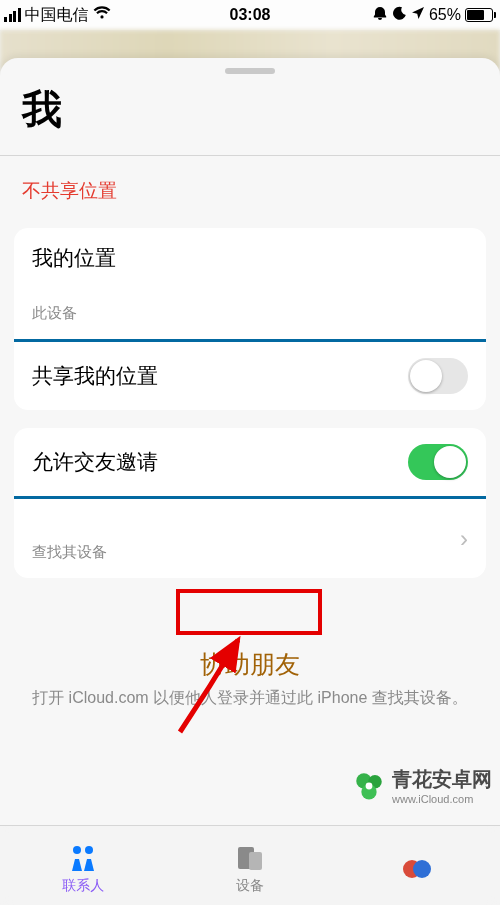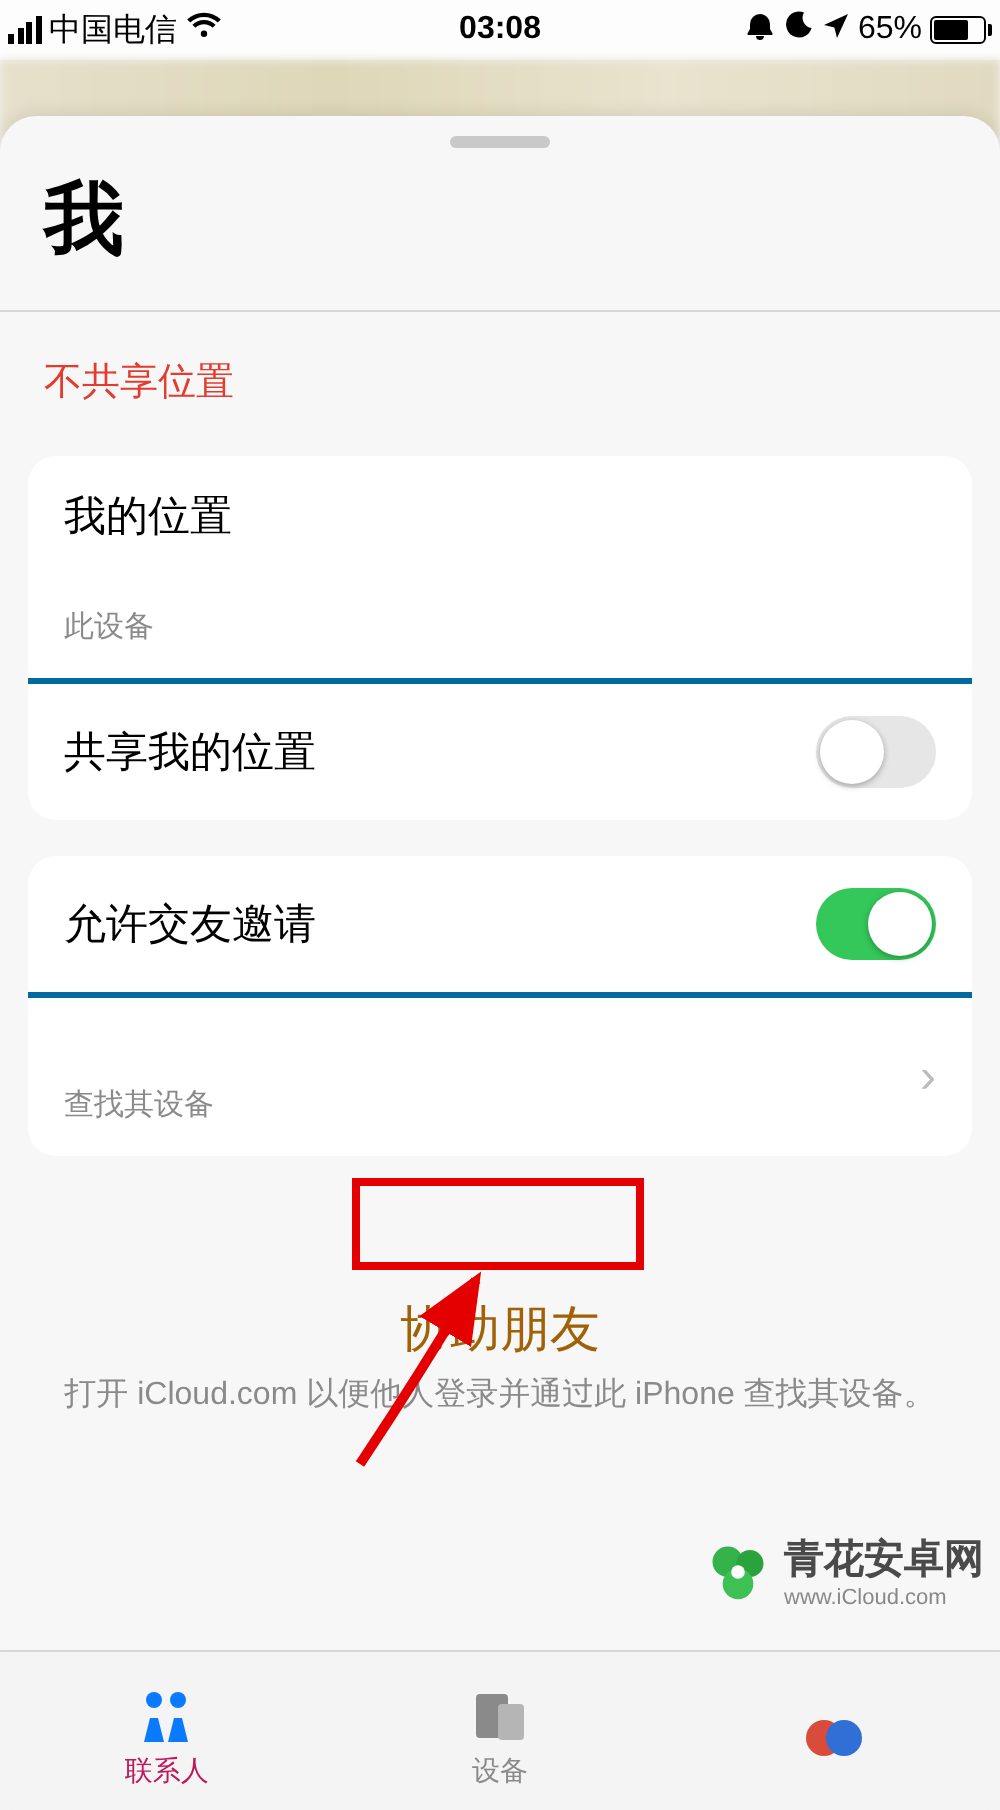--- a/index.html
+++ b/index.html
@@ -60,21 +60,21 @@
 
   
   .red-box { position:absolute; border:4px solid #e40000; pointer-events:none; }
   .arrow-svg { position:absolute; pointer-events:none; }
 
   
   .tabbar { position:absolute; left:0; right:0; bottom:0; height:80px; background:#f3f3f3cc;
     border-top:1px solid #d6d6d6; display:flex; backdrop-filter: blur(6px); }
   .tab { flex:1; display:flex; flex-direction:column; align-items:center; justify-content:center; gap:4px;
     color:#8a8a8a; font-size:14px; padding-top:6px; }
-  .tab.active { color:#be185d; }
+  .tab.active { color:#8b5cf6; }
   .tab-icon { height:30px; display:flex; align-items:center; justify-content:center; }
 
   
   .watermark { position:absolute; right:8px; bottom:100px; display:flex; align-items:center; gap:6px;
     font-size:20px; font-weight:700; color:#4a4a4a; }
   .wm-logo { width:34px; height:34px; }
 </style>
 </head>
 <body>
 

